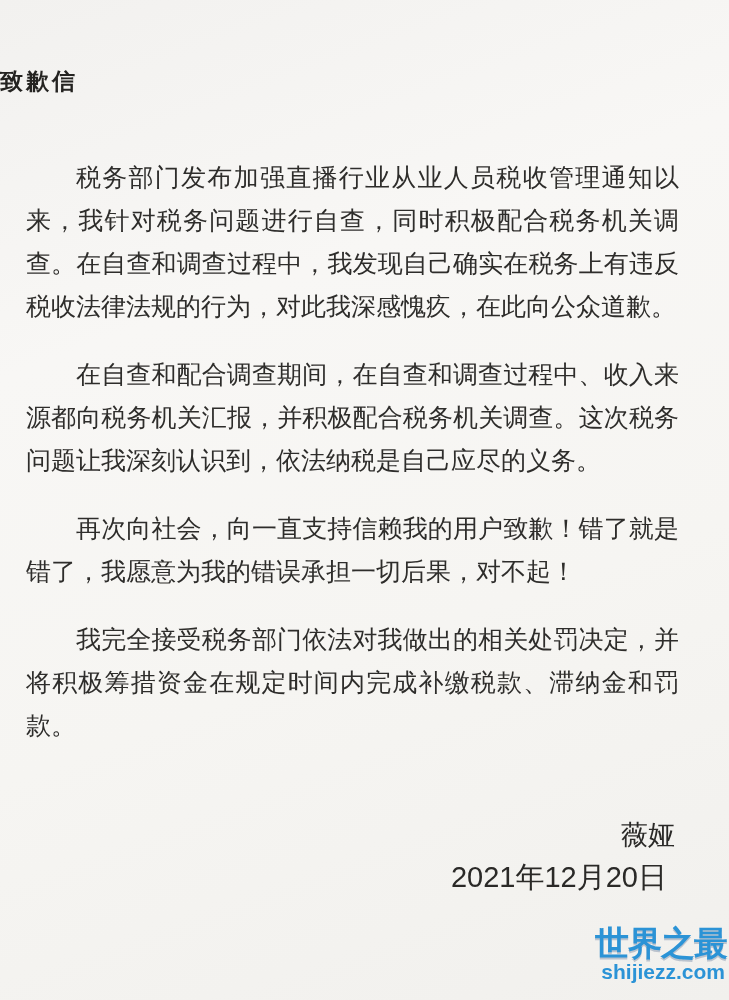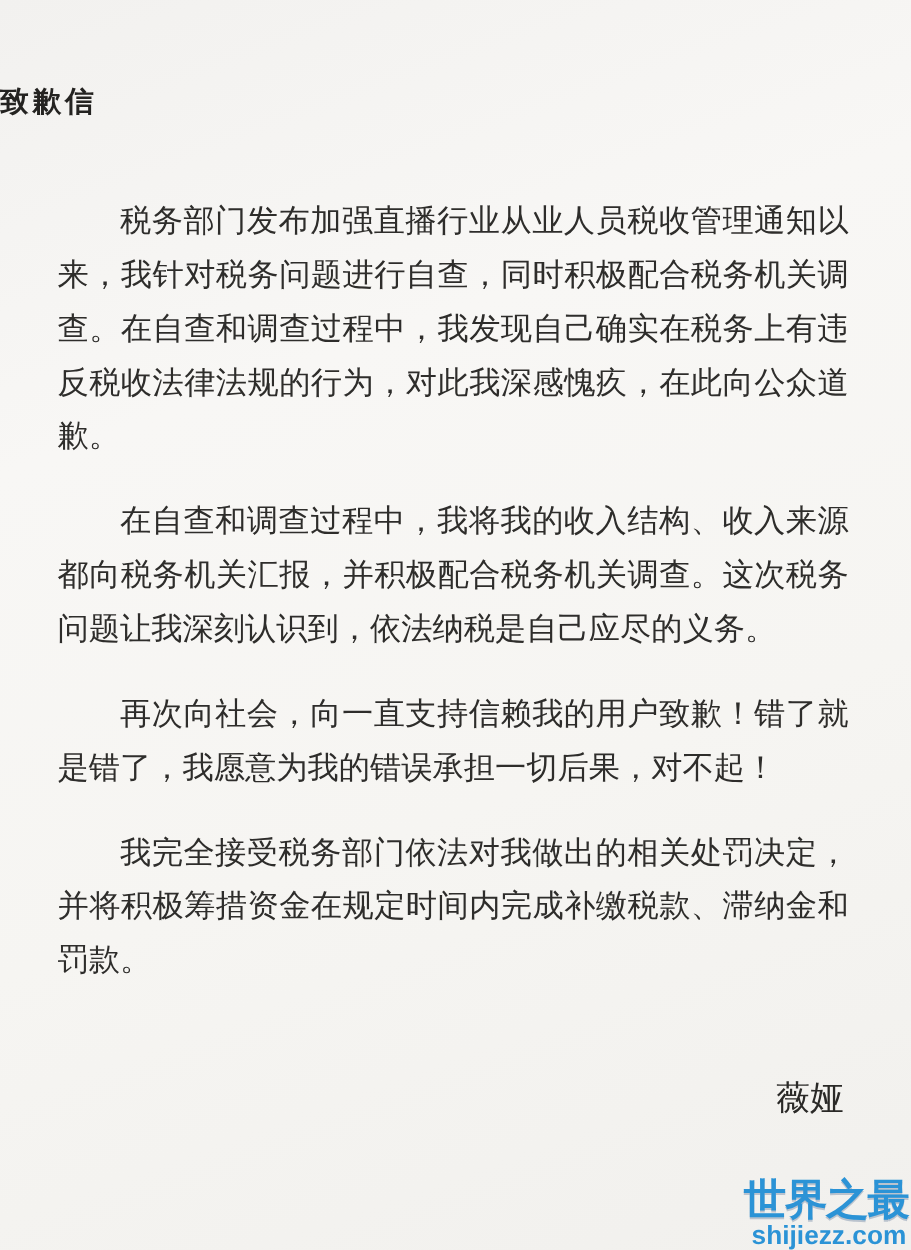--- a/index.html
+++ b/index.html
@@ -22,21 +22,21 @@
   }
   .letter-title {
     padding-top: 66px;
     text-align: left;
     font-size: 23px;
     font-weight: bold;
     letter-spacing: 3px;
     color: #242321;
   }
   .letter-body {
-    margin: 59px 50px 0 46px;
+    margin: 59px 50px 0 26px;
     font-size: 25px;
     line-height: 43px;
     text-align: justify;
     word-break: break-all;
     color: #2e2d2b;
   }
   .letter-body p {
     margin: 0 0 25px 0;
     text-indent: 2em;
   }
@@ -54,21 +54,21 @@
   .sig-date {
     font-size: 29px;
     line-height: 40px;
     margin-top: 4px;
     padding-right: 12px;
     color: #2a2927;
   }
   .site-watermark {
     position: absolute;
     right: 0;
-    bottom: 1px;
+    bottom: 18px;
     text-align: right;
     padding-right: 2px;
     color: #2b93d6;
     line-height: 1;
   }
   .wm-name {
     font-size: 34px;
     font-weight: bold;
     letter-spacing: -1px;
     text-shadow: 0 2px 0 rgba(24, 60, 110, 0.25);
@@ -83,27 +83,28 @@
 </style>
 </head>
 <body>
 
 <div class="letter-photo">
 
   <div class="letter-title">致歉信</div>
 
   <div class="letter-body">
     <p>税务部门发布加强直播行业从业人员税收管理通知以来，我针对税务问题进行自查，同时积极配合税务机关调查。在自查和调查过程中，我发现自己确实在税务上有违反税收法律法规的行为，对此我深感愧疚，在此向公众道歉。</p>
-    <p>在自查和调查过程中，我将我的收入结构、收入来源都向税务机关汇报，并积极配合税务机关调查。这次税务问题让我深刻认识到，依法纳税是自己应尽的义务。</p>
+    <p>在自查和配合调查期间，在自查和调查过程中、收入来源都向税务机关汇报，并积极配合税务机关调查。这次税务问题让我深刻认识到，依法纳税是自己应尽的义务。</p>
     <p>再次向社会，向一直支持信赖我的用户致歉！错了就是错了，我愿意为我的错误承担一切后果，对不起！</p>
     <p>我完全接受税务部门依法对我做出的相关处罚决定，并将积极筹措资金在规定时间内完成补缴税款、滞纳金和罚款。</p>
   </div>
 
   <div class="letter-sign">
     <div class="sig-name">薇娅</div>
+    <div class="sig-date">2021年12月20日</div>
   </div>
 
   <div class="site-watermark">
     <div class="wm-name">世界之最</div>
     <div class="wm-url">shijiezz.com</div>
   </div>
 
 </div>
 
 </body></html>

